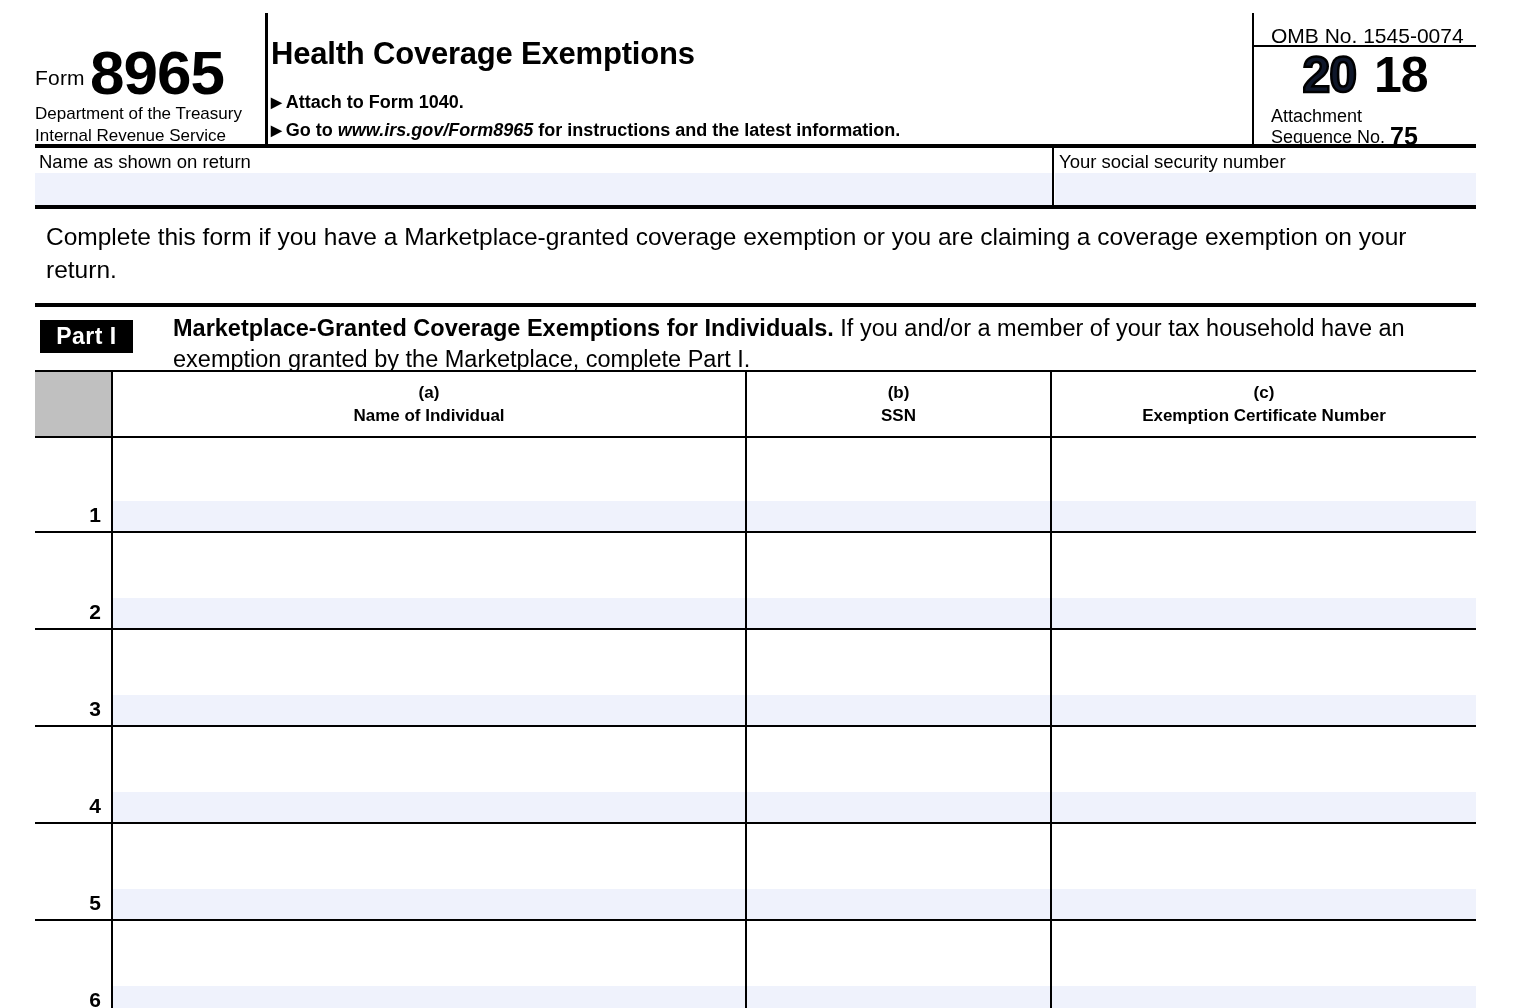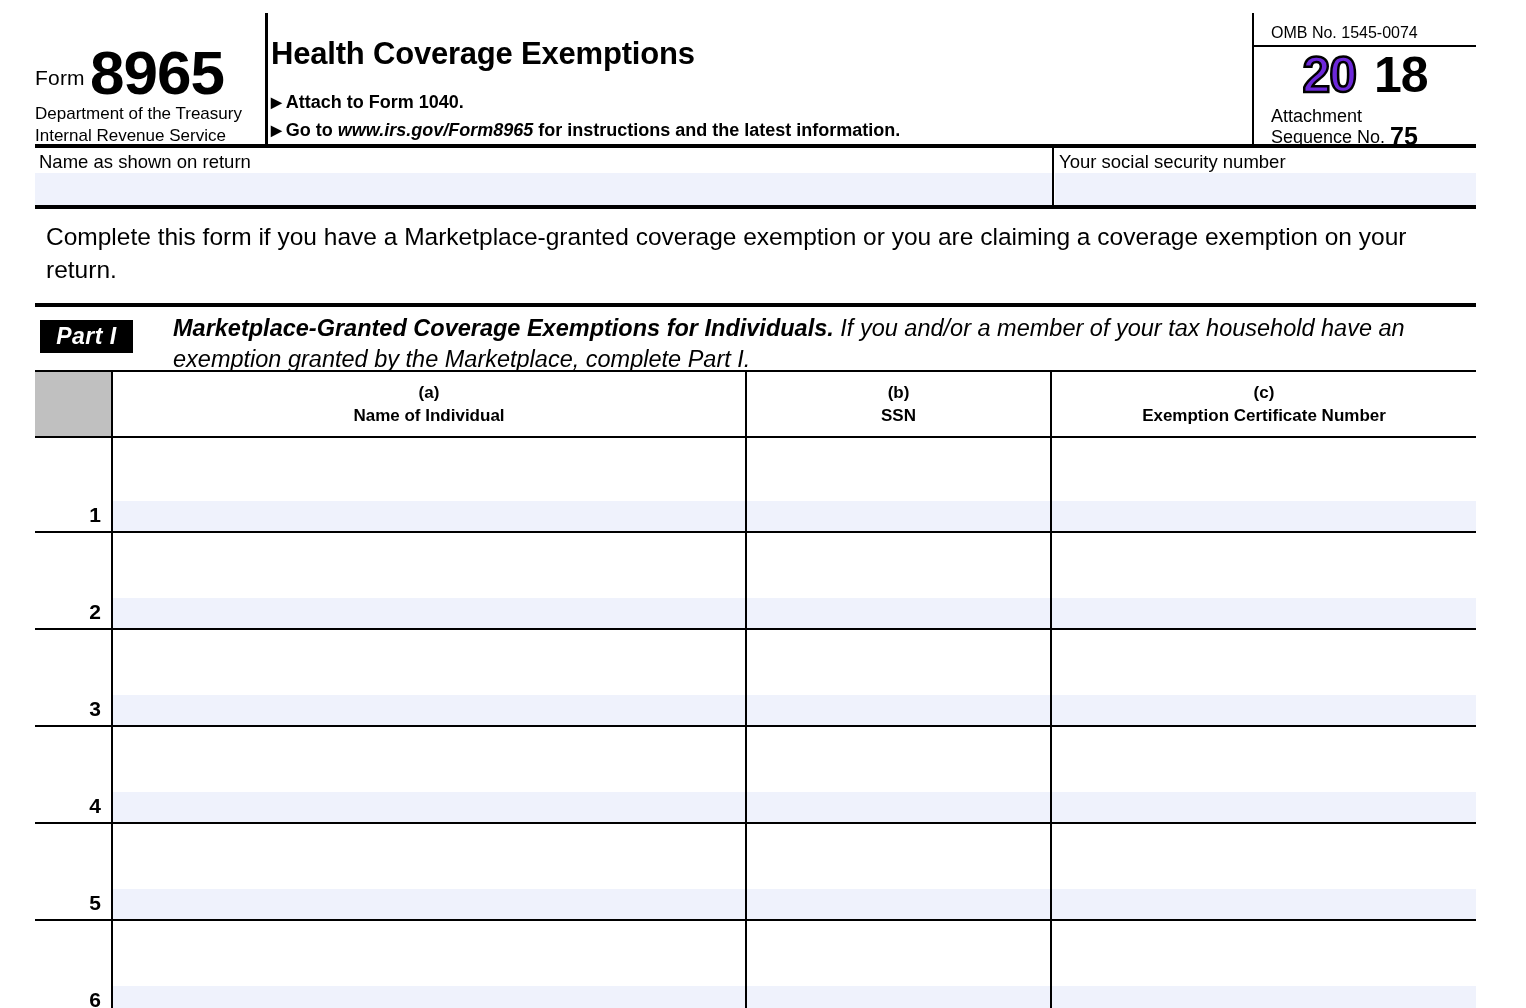--- a/index.html
+++ b/index.html
@@ -130,21 +130,21 @@
     position: absolute;
     left: 1219px;
     top: 0;
     width: 222px;
     height: 135px;
   }
   .omb-line {
     position: absolute;
     left: 17px;
     top: 14px;
-    font-size: 16px;
+    font-size: 21px;
     white-space: nowrap;
   }
   .omb-rule {
     position: absolute;
     left: 0px;
     top: 35px;
     width: 222px;
     height: 2px;
     background: #000;
   }
@@ -153,21 +153,21 @@
     left: 0;
     top: 38px;
     width: 222px;
     height: 54px;
     text-align: center;
   }
   .year-20 {
     font-size: 50px;
     font-weight: bold;
     letter-spacing: -1px;
-    color: #6d28d9;
+    color: #0f172a;
     -webkit-text-stroke: 2.5px #000000;
     line-height: 54px;
   }
   .year-18 {
     font-size: 50px;
     font-weight: bold;
     letter-spacing: -1px;
     color: #000000;
     line-height: 54px;
     margin-left: 18px;
@@ -237,21 +237,20 @@
     line-height: 33px;
   }
 
   
   .part-band {
     position: absolute;
     left: 35px;
     top: 312px;
     width: 1441px;
     height: 56px;
-    font-style: italic;
   }
   .part-box {
     position: absolute;
     left: 5px;
     top: 8px;
     width: 93px;
     height: 33px;
     background: #000000;
     color: #ffffff;
     font-size: 23px;

